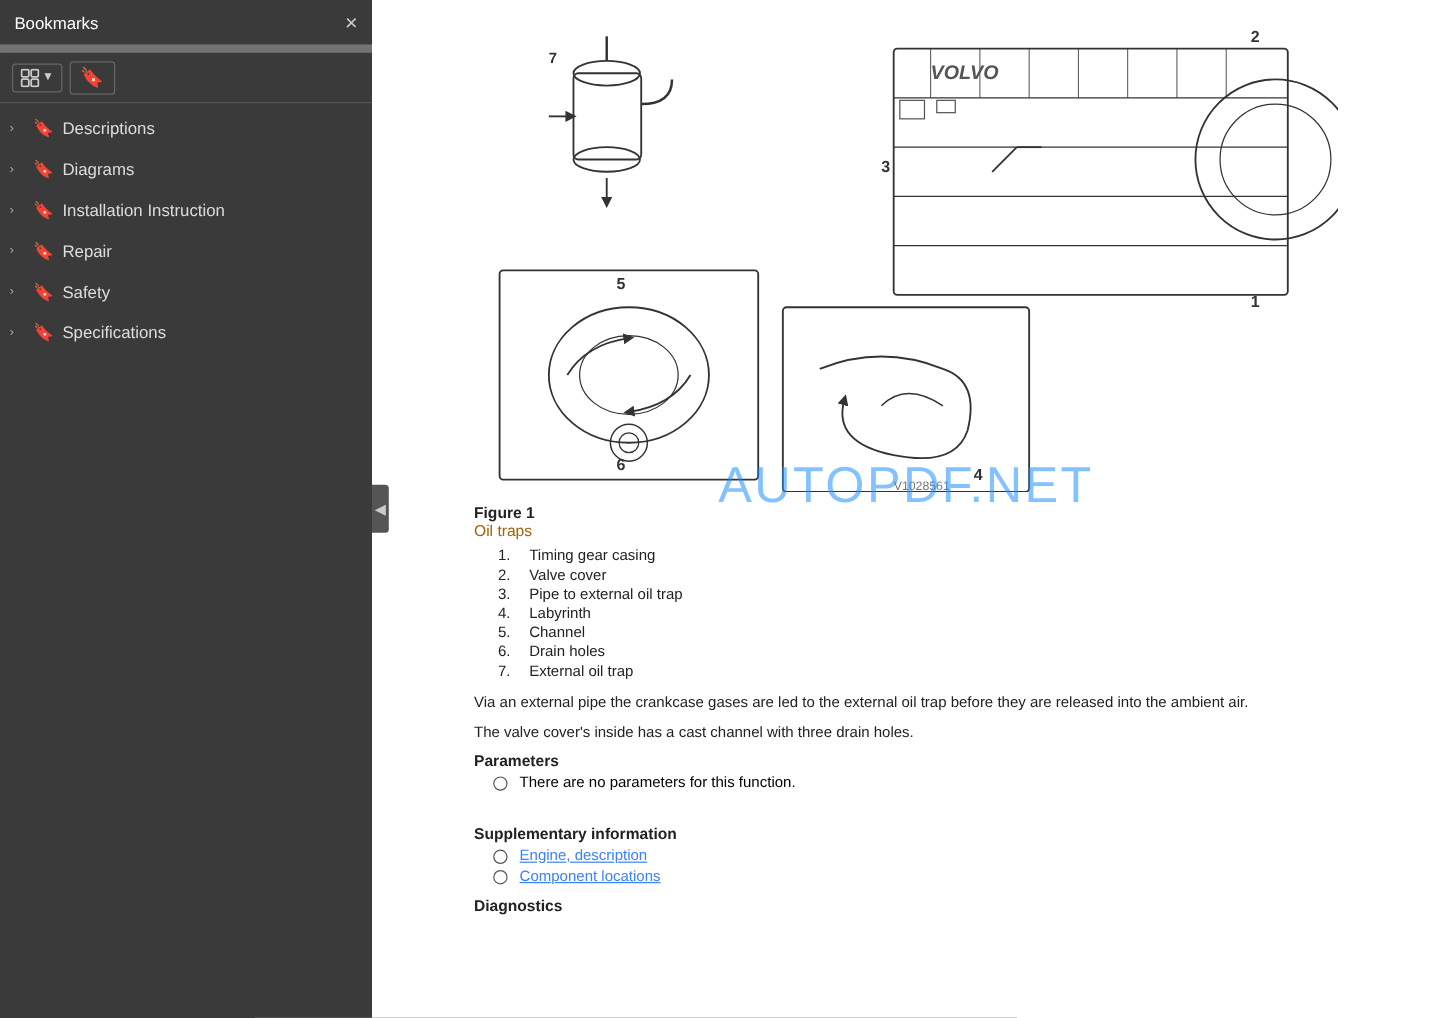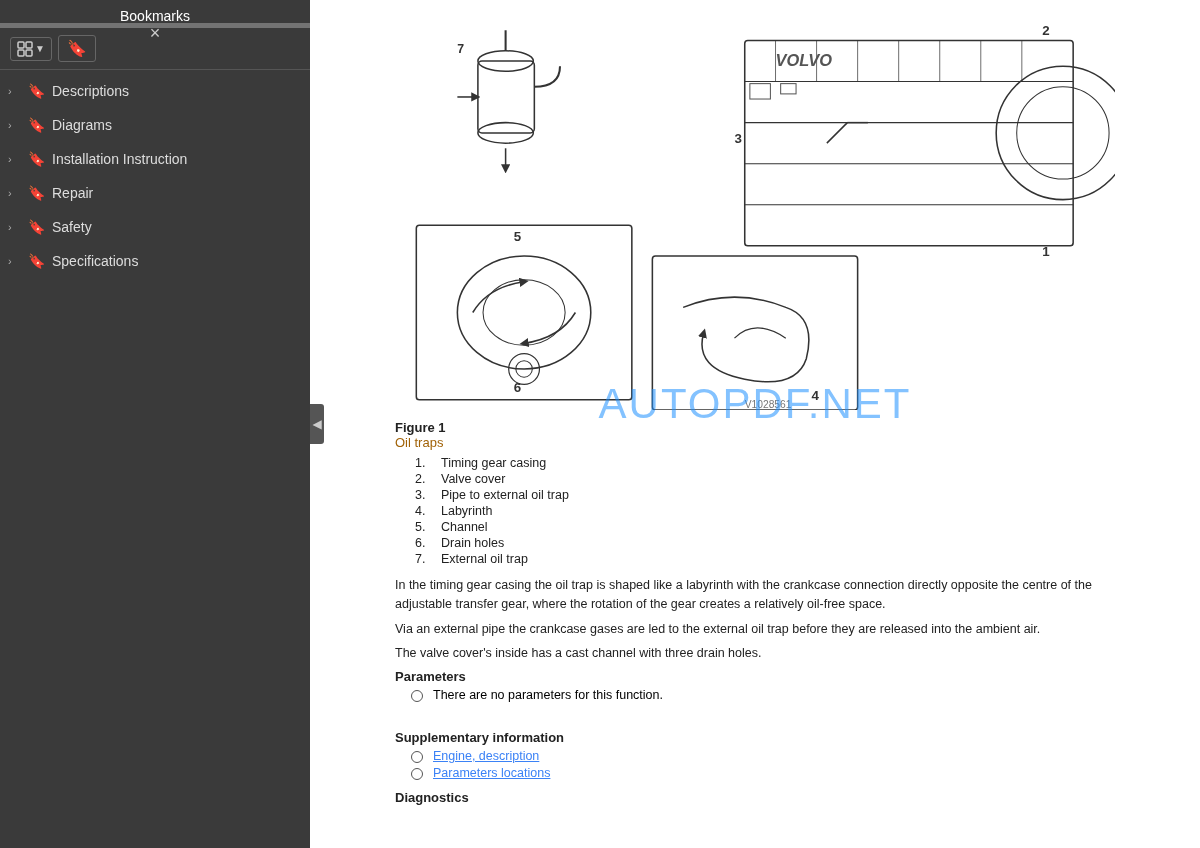--- a/index.html
+++ b/index.html
@@ -14,23 +14,22 @@
       flex-direction: column;
       height: 848px;
       position: relative;
     }
     .sidebar-header {
       display: flex;
       align-items: center;
       justify-content: space-between;
       padding: 8px 12px;
       background: #3a3a3a;
-      border-bottom: 5px solid #737373;
-      height: 28px;
-      flex-direction: column;
+      border-bottom: 7px solid #737373;
+      height: 44px;
     }
     .sidebar-title {
       color: #fff;
       font-size: 14px;
       font-weight: 500;
     }
     .sidebar-close {
       color: #ccc;
       font-size: 18px;
       cursor: pointer;
@@ -403,39 +402,38 @@
           <span class="num">6.</span>
           <span>Drain holes</span>
         </li>
         <li>
           <span class="num">7.</span>
           <span>External oil trap</span>
         </li>
       </ol>
 
     <div>
-    <p class="body-text">In the timing gear casing the oil trap is shaped like a labyrinth with the crankcase connection directly opposite the centre of the adjustable transfer gear, where the rotation of the gear creates a relatively oil-free space.</p>
         <p class="body-text">Via an external pipe the crankcase gases are led to the external oil trap before they are released into the ambient air.</p>
         <p class="body-text">The valve cover's inside has a cast channel with three drain holes.</p>
       </div>
 
     <div class="section-heading">Parameters</div>
     <div class="circle-item">
       <div class="circle-bullet"></div>
       <span>There are no parameters for this function.</span>
     </div>
 
     <div class="section-heading" style="margin-top:28px;">Supplementary information</div>
     <div>
     <div class="circle-item">
     <div class="circle-bullet"></div>
     <span class="link-text">Engine, description</span>
   </div>
         <div class="circle-item">
     <div class="circle-bullet"></div>
-    <span class="link-text">Parameters locations</span>
+    <span class="link-text">Component locations</span>
   </div>
       </div>
 
     <div class="section-heading" style="margin-top:10px;">Diagnostics</div>
 
   </div>
 </div>
 
 </body></html>

